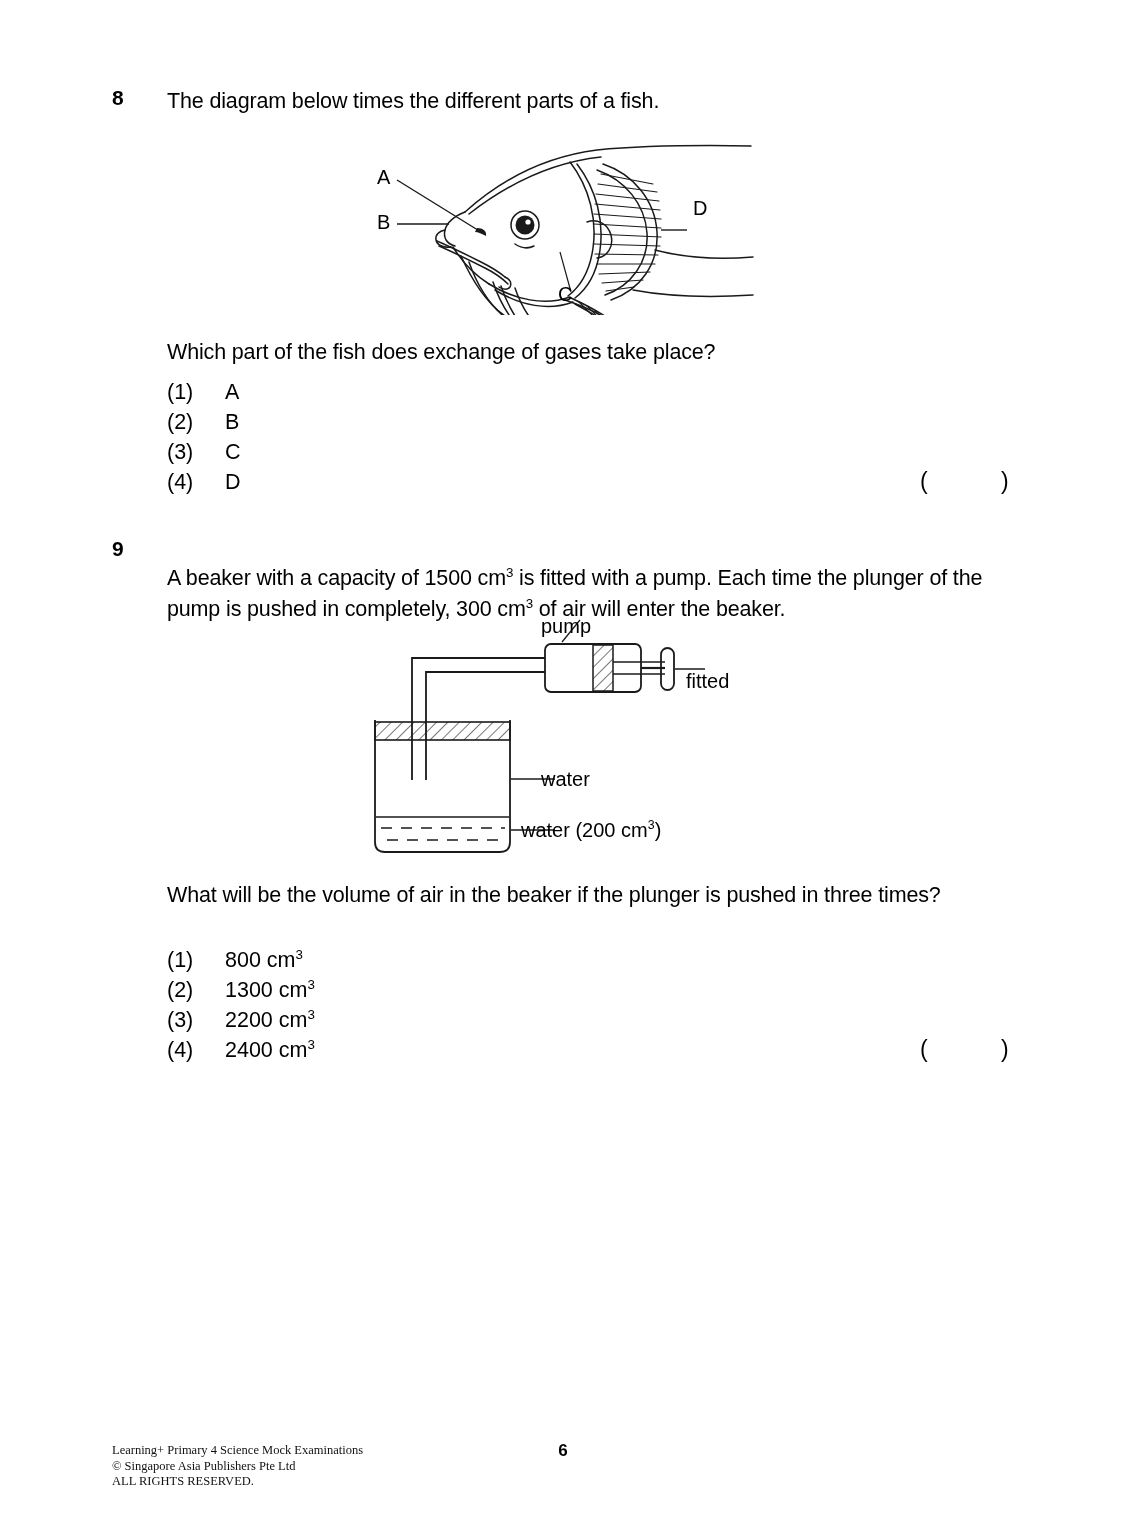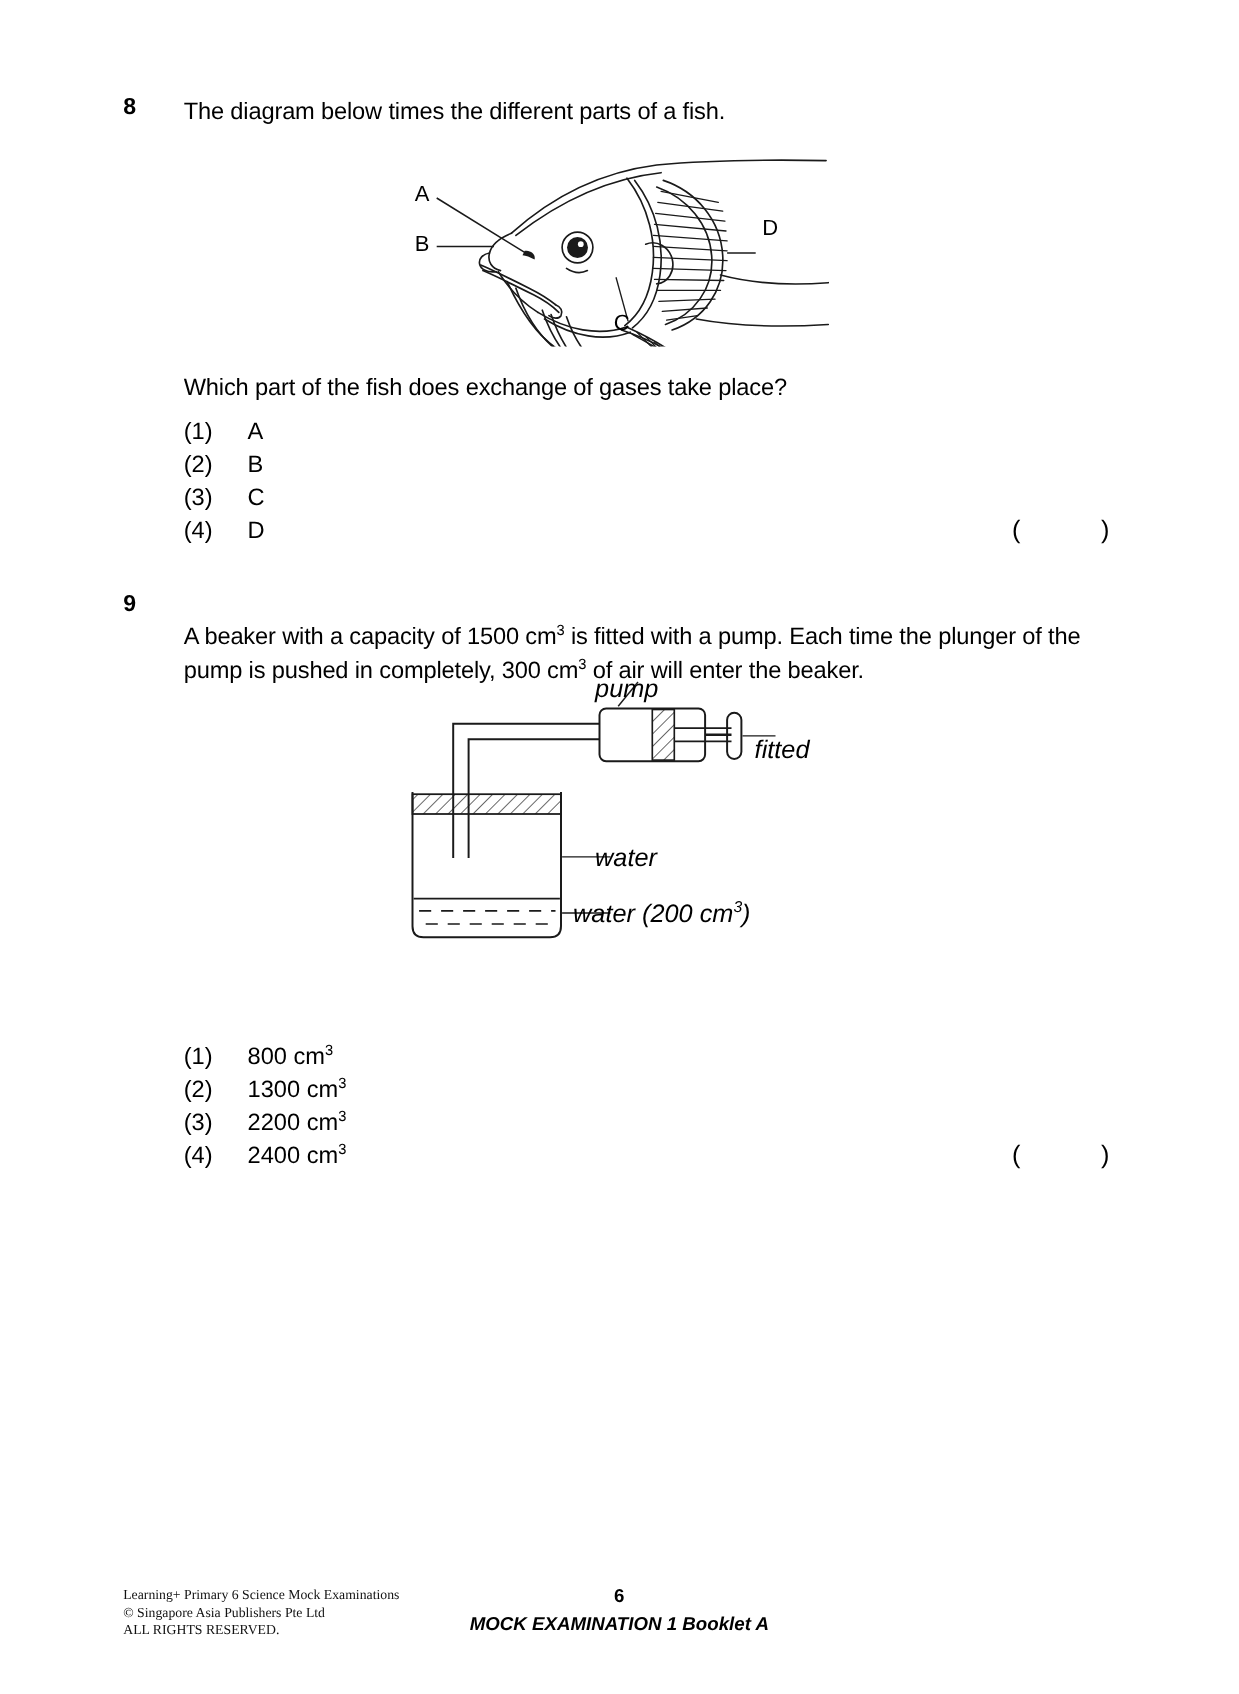--- a/index.html
+++ b/index.html
@@ -53,24 +53,23 @@
 
   
   .dlabel {
     position: absolute;
     font-size: 20px;
     line-height: 20px;
     white-space: nowrap;
   }
   .dlabel-sm {
     position: absolute;
-    font-size: 23px;
+    font-size: 20px;
     line-height: 20px;
     white-space: nowrap;
-    font-style: italic;
   }
 
   
   .footer-left {
     position: absolute;
     left: 112px;
     top: 1443px;
     font-family: "Liberation Serif", serif;
     font-size: 12.5px;
     line-height: 15.5px;
@@ -267,20 +266,24 @@
     </svg>
   </div>
 
   <div class="dlabel-sm" style="left:541px; top:616px;">pump</div>
   <div class="dlabel-sm" style="left:686px; top:671px;">fitted</div>
   <div class="dlabel-sm" style="left:541px; top:769px;">water</div>
   <div class="dlabel-sm" style="left:521px; top:820px;">
     <span>water (200 cm</span><sup>3</sup><span>)</span>
   </div>
 
+  <div class="qtext" style="left:167px; top:880px; width:860px;">
+    <span>What will be the volume of air in the beaker if the plunger is pushed in three</span>
+    <span>times?</span>
+  </div>
 
   <div class="opt-num" style="left:167px; top:948px;">(1)</div>
   <div class="opt-val" style="left:225px; top:948px;">
     <span>800 cm</span><sup>3</sup>
   </div>
 
   <div class="opt-num" style="left:167px; top:978px;">(2)</div>
   <div class="opt-val" style="left:225px; top:978px;">
     <span>1300 cm</span><sup>3</sup>
   </div>
@@ -292,21 +295,20 @@
 
   <div class="opt-num" style="left:167px; top:1038px;">(4)</div>
   <div class="opt-val" style="left:225px; top:1038px;">
     <span>2400 cm</span><sup>3</sup>
   </div>
 
   <div class="ans-bracket" style="left:920px; top:1036px;">(</div>
   <div class="ans-bracket" style="left:1001px; top:1036px;">)</div>
 
   <div class="footer-left">
-    <div>Learning+ Primary 6 Science Mock Examinations</div>
+    <div>Learning+ Primary 4 Science Mock Examinations</div>
     <div>© Singapore Asia Publishers Pte Ltd</div>
     <div>ALL RIGHTS RESERVED.</div>
   </div>
 
   <div class="footer-page">6</div>
-  <div class="footer-title">MOCK EXAMINATION 1  Booklet A</div>
 
 </div>
 
 </body></html>

